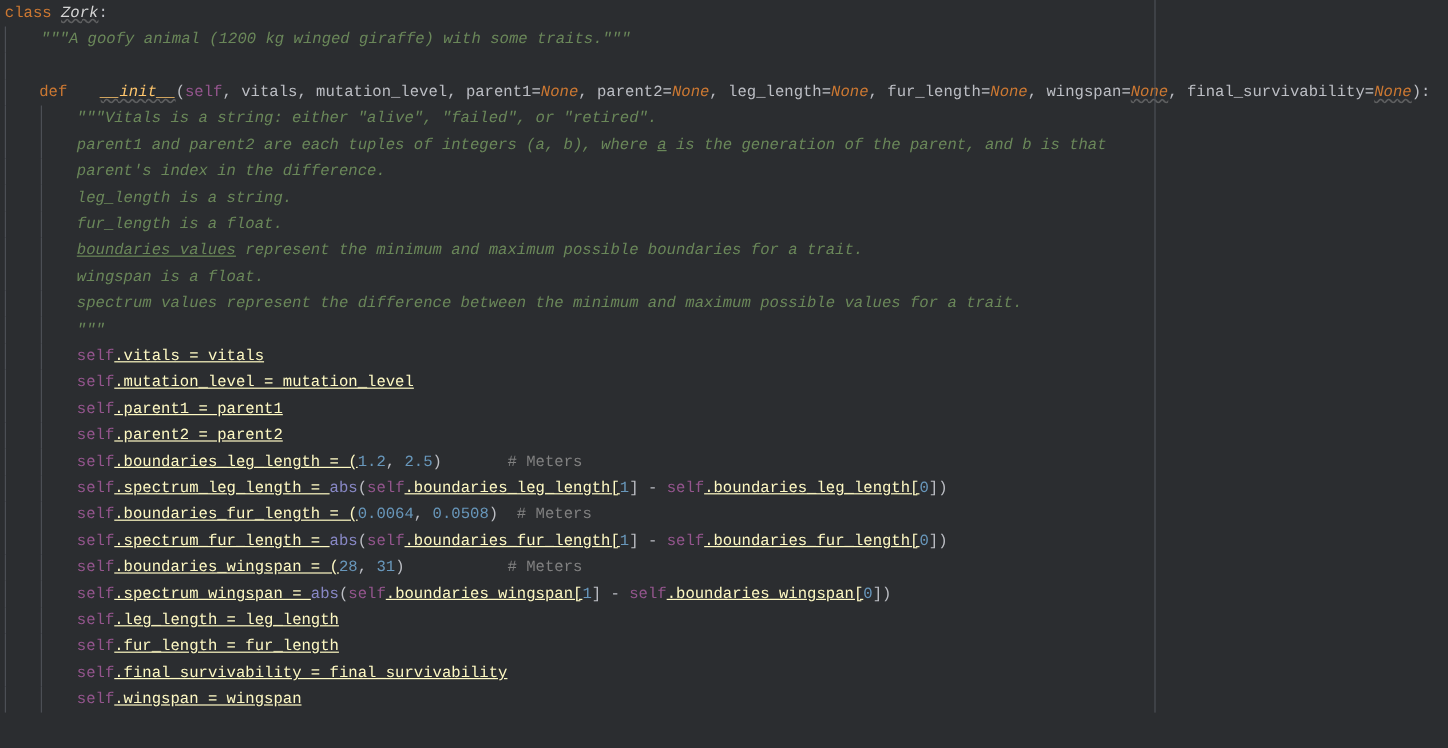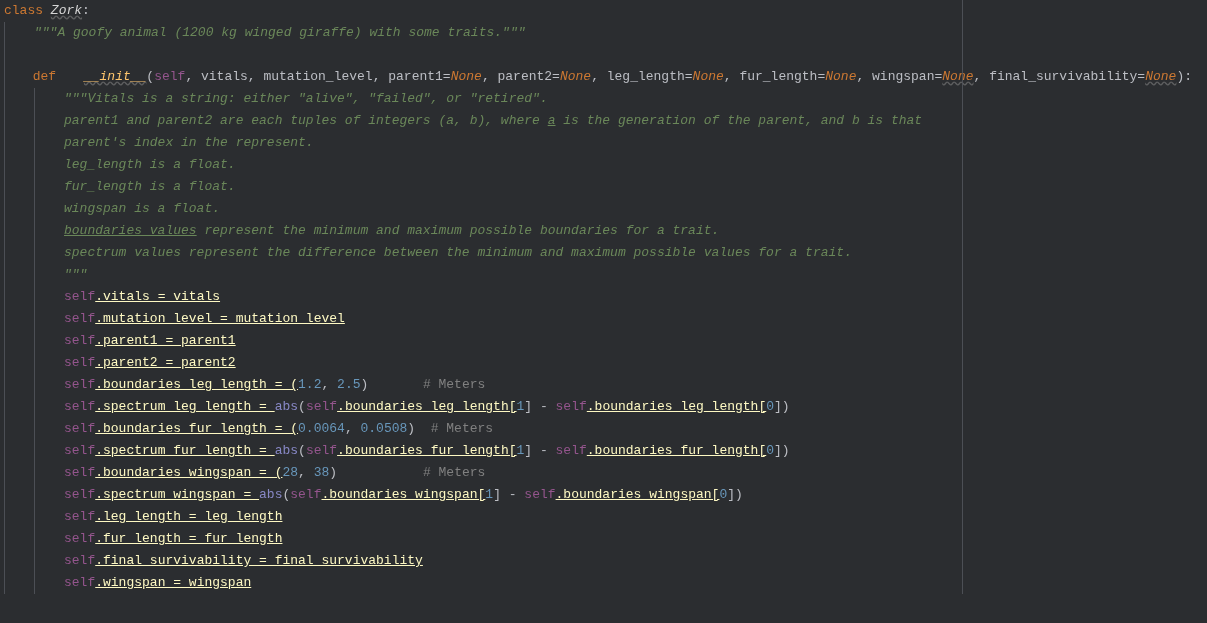--- a/index.html
+++ b/index.html
@@ -84,45 +84,45 @@
       <span class="code str">"""Vitals is a string: either "alive", "failed", or "retired".</span>
     </div>
   <div class="line">
       <span class="indent-guide"></span>
       <span class="indent-guide"></span>
       <span class="code"><span class="str">parent1 and parent2 are each tuples of integers (a, b), where </span><span class="str str-u">a</span><span class="str"> is the generation of the parent, and b is that</span></span>
     </div>
   <div class="line">
       <span class="indent-guide"></span>
       <span class="indent-guide"></span>
-      <span class="code str">parent's index in the represent.</span>
-    </div>
-  <div class="line">
-      <span class="indent-guide"></span>
-      <span class="indent-guide"></span>
-      <span class="code str">leg_length is a float.</span>
+      <span class="code str">parent's index in the difference.</span>
+    </div>
+  <div class="line">
+      <span class="indent-guide"></span>
+      <span class="indent-guide"></span>
+      <span class="code str">leg_length is a string.</span>
     </div>
   <div class="line">
       <span class="indent-guide"></span>
       <span class="indent-guide"></span>
       <span class="code str">fur_length is a float.</span>
     </div>
   <div class="line">
       <span class="indent-guide"></span>
       <span class="indent-guide"></span>
+      <span class="code"><span class="str str-u">boundaries values</span><span class="str"> represent the minimum and maximum possible boundaries for a trait.</span></span>
+    </div>
+  <div class="line">
+      <span class="indent-guide"></span>
+      <span class="indent-guide"></span>
       <span class="code str">wingspan is a float.</span>
     </div>
   <div class="line">
       <span class="indent-guide"></span>
       <span class="indent-guide"></span>
-      <span class="code"><span class="str str-u">boundaries values</span><span class="str"> represent the minimum and maximum possible boundaries for a trait.</span></span>
-    </div>
-  <div class="line">
-      <span class="indent-guide"></span>
-      <span class="indent-guide"></span>
       <span class="code str">spectrum values represent the difference between the minimum and maximum possible values for a trait.</span>
     </div>
   <div class="line">
       <span class="indent-guide"></span>
       <span class="indent-guide"></span>
       <span class="code str">"""</span>
     </div>
 
   <div class="line">
       <span class="indent-guide"></span>
@@ -165,21 +165,21 @@
 
   <div class="line">
       <span class="indent-guide"></span>
       <span class="indent-guide"></span>
       <span class="code"><span class="self">self</span><span class="attr">.spectrum_fur_length = </span><span class="builtin">abs</span><span class="punct">(</span><span class="self">self</span><span class="attr">.boundaries_fur_length[</span><span class="num">1</span><span class="punct">]</span><span class="op"> - </span><span class="self">self</span><span class="attr">.boundaries_fur_length[</span><span class="num">0</span><span class="punct">]</span><span class="punct">)</span></span>
     </div>
 
   <div class="line">
       <span class="indent-guide"></span>
       <span class="indent-guide"></span>
-      <span class="code"><span class="self">self</span><span class="attr">.boundaries_wingspan = (</span><span class="num">28</span><span class="punct">, </span><span class="num">38</span><span class="punct">)</span><span class="code">           </span><span class="cmt"># Meters</span></span>
+      <span class="code"><span class="self">self</span><span class="attr">.boundaries_wingspan = (</span><span class="num">28</span><span class="punct">, </span><span class="num">31</span><span class="punct">)</span><span class="code">           </span><span class="cmt"># Meters</span></span>
     </div>
 
   <div class="line">
       <span class="indent-guide"></span>
       <span class="indent-guide"></span>
       <span class="code"><span class="self">self</span><span class="attr">.spectrum_wingspan = </span><span class="builtin">abs</span><span class="punct">(</span><span class="self">self</span><span class="attr">.boundaries_wingspan[</span><span class="num">1</span><span class="punct">]</span><span class="op"> - </span><span class="self">self</span><span class="attr">.boundaries_wingspan[</span><span class="num">0</span><span class="punct">]</span><span class="punct">)</span></span>
     </div>
 
   <div class="line">
       <span class="indent-guide"></span>

